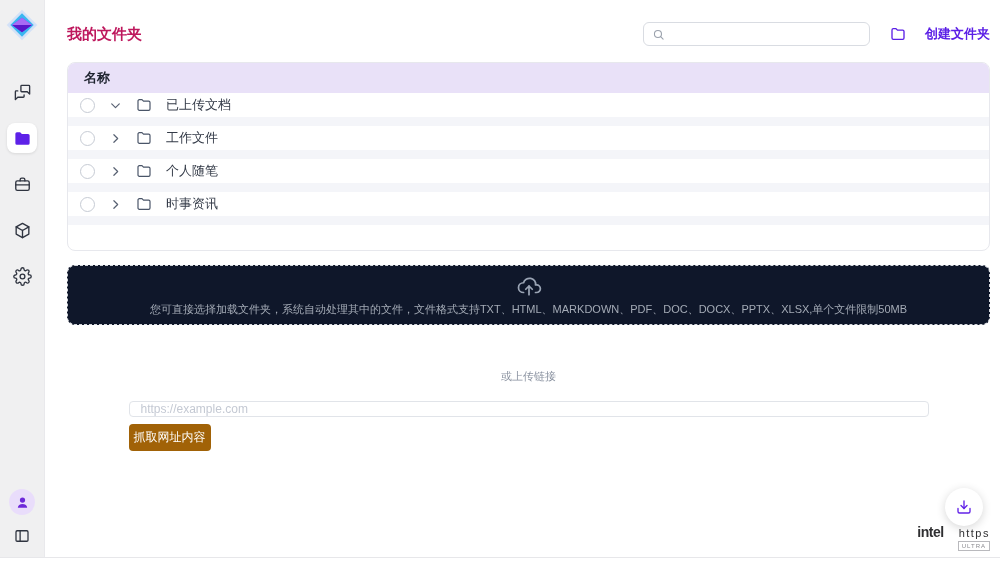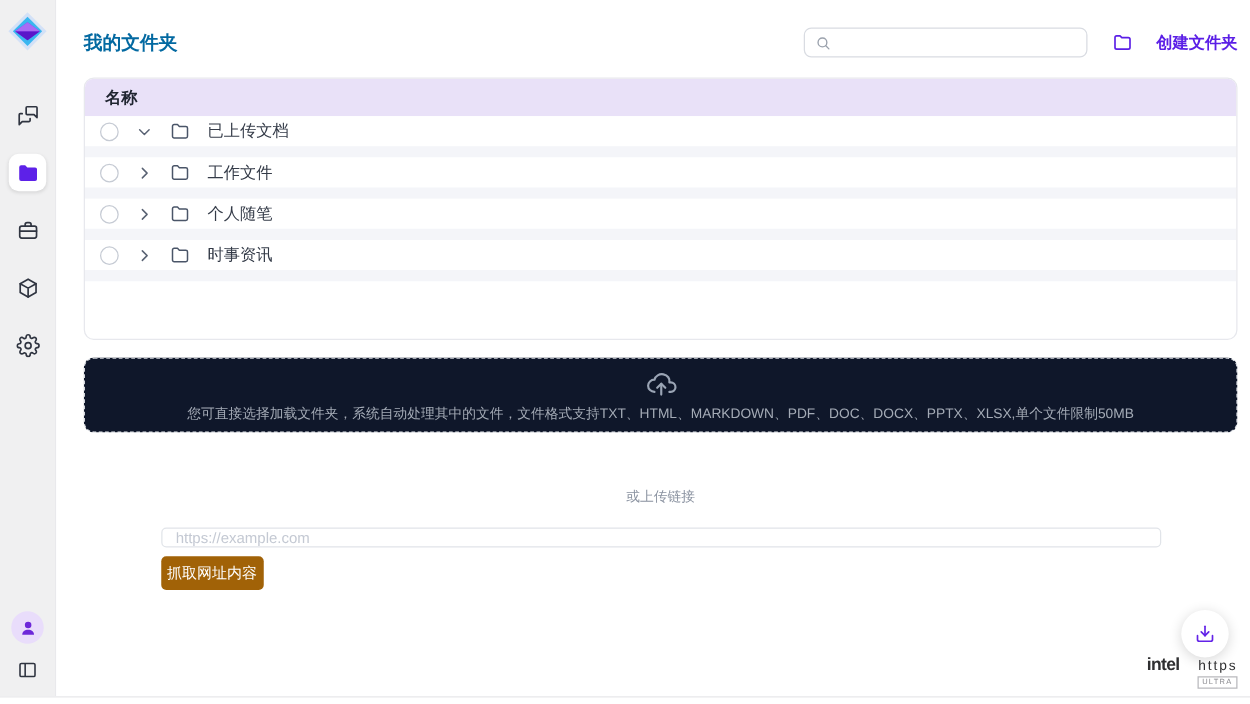--- a/index.html
+++ b/index.html
@@ -26,34 +26,34 @@
   .sidebar-bottom { margin-top:auto; margin-bottom:12px; display:flex; flex-direction:column; align-items:center; gap:12px; }
   .avatar {
     width:26px; height:26px; border-radius:50%; background:#e9ddfb; cursor:pointer;
     display:flex; align-items:center; justify-content:center;
   }
   .panel-btn { cursor:pointer; color:#2f3440; }
 
   
   .main { position:absolute; left:45px; top:0; right:0; bottom:6px; background:#fff; padding:20px 10px 0 22px; }
   .topbar { display:flex; align-items:center; height:28px; }
-  .page-title { font-size:15px; font-weight:bold; color:#0369a1; }
+  .page-title { font-size:15px; font-weight:bold; color:#be185d; }
   .topbar-right { margin-left:auto; display:flex; align-items:center; gap:20px; }
   .searchbox {
     width:227px; height:24px; border:1px solid #d9dce2; border-radius:6px; background:#fff;
     display:flex; align-items:center; padding:0 8px; gap:6px; color:#9aa1ac;
   }
   .searchbox input { border:none; outline:none; flex:1; font-size:12px; min-width:0; background:transparent; }
   .create-btn {
     display:flex; align-items:center; gap:19px; background:none; border:none; cursor:pointer;
     color:#5b1fe6; font-size:13px; font-weight:bold; font-family:inherit;
   }
 
   
-  .table-card { margin-top:14px; height:210px; border:1px solid #e7e8ed; border-radius:8px; background:#fff; overflow:hidden; }
+  .table-card { margin-top:14px; height:189px; border:1px solid #e7e8ed; border-radius:8px; background:#fff; overflow:hidden; }
   .thead { height:30px; background:#e9e1f8; display:flex; align-items:center; padding:0 16px; font-size:13px; font-weight:bold; color:#1f2430; }
   .trow { height:24px; display:flex; align-items:center; padding:0 12px; gap:14px; background:#fff; cursor:pointer; }
   .rowgap { height:9px; background:#f4f5f9; }
   .cb { width:15px; height:15px; border:1px solid #c6cbd4; border-radius:50%; background:#fff; flex:0 0 auto; cursor:pointer; }
   .chev { color:#596273; flex:0 0 auto; cursor:pointer; transition:transform .1s; }
   .chev.expanded { transform:rotate(90deg); }
   .row-folder { color:#46506070; color:#4a5568; flex:0 0 auto; }
   .rlabel { font-size:13px; color:#343b48; }
 
   

